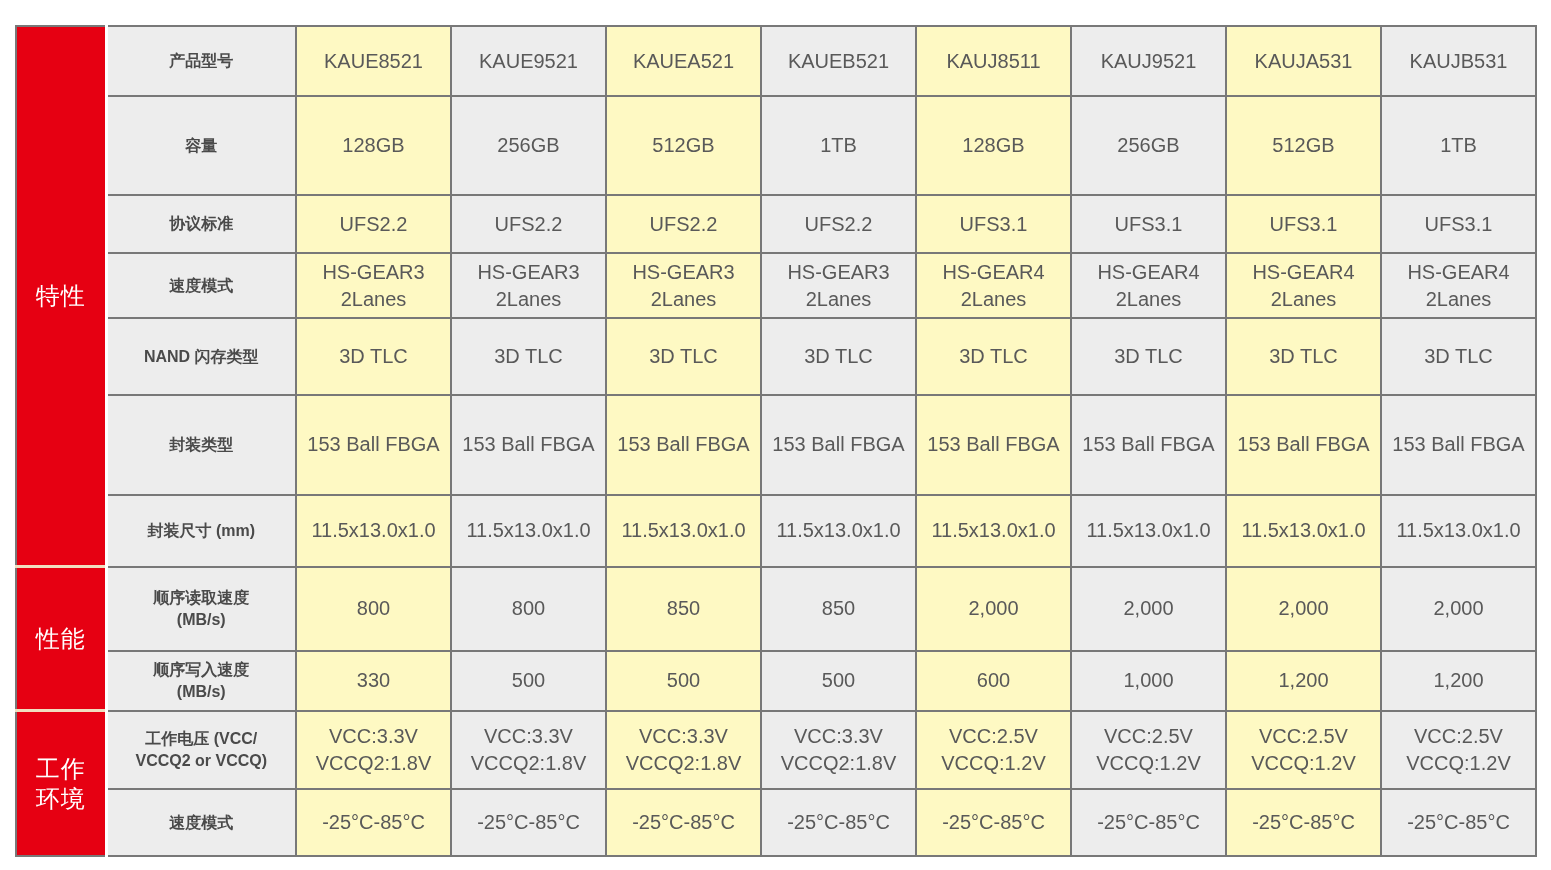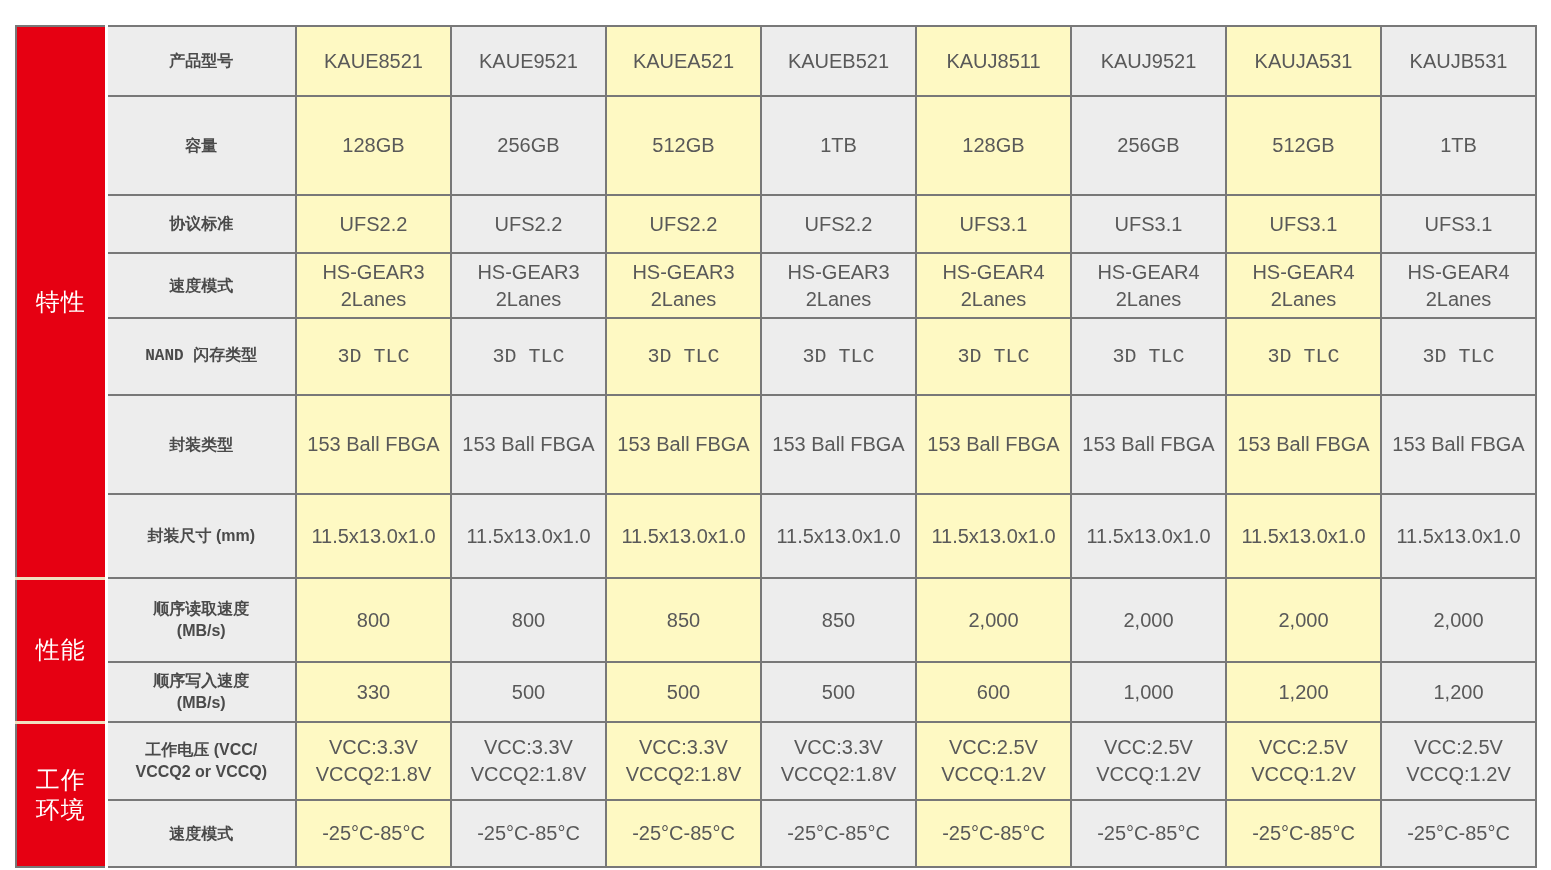--- a/index.html
+++ b/index.html
@@ -114,21 +114,21 @@
 2Lanes</td>
           <td class="v col-a">HS-GEAR4
 2Lanes</td>
           <td class="v col-b">HS-GEAR4
 2Lanes</td>
           <td class="v col-a">HS-GEAR4
 2Lanes</td>
           <td class="v col-b">HS-GEAR4
 2Lanes</td>
         </tr>
-        <tr style="height: 77px; font-family: Liberation Mono, monospace;">
+        <tr style="height: 77px;">
           <td class="lbl">NAND 闪存类型</td>
           <td class="v col-a">3D TLC</td>
           <td class="v col-b">3D TLC</td>
           <td class="v col-a">3D TLC</td>
           <td class="v col-b">3D TLC</td>
           <td class="v col-a">3D TLC</td>
           <td class="v col-b">3D TLC</td>
           <td class="v col-a">3D TLC</td>
           <td class="v col-b">3D TLC</td>
         </tr>
@@ -136,21 +136,21 @@
           <td class="lbl">封装类型</td>
           <td class="v col-a">153 Ball FBGA</td>
           <td class="v col-b">153 Ball FBGA</td>
           <td class="v col-a">153 Ball FBGA</td>
           <td class="v col-b">153 Ball FBGA</td>
           <td class="v col-a">153 Ball FBGA</td>
           <td class="v col-b">153 Ball FBGA</td>
           <td class="v col-a">153 Ball FBGA</td>
           <td class="v col-b">153 Ball FBGA</td>
         </tr>
-        <tr style="height: 84px; margin-left: 6px;">
+        <tr style="height: 72px; margin-left: 6px;">
           <td class="lbl">封装尺寸 (mm)</td>
           <td class="v col-a">11.5x13.0x1.0</td>
           <td class="v col-b">11.5x13.0x1.0</td>
           <td class="v col-a">11.5x13.0x1.0</td>
           <td class="v col-b">11.5x13.0x1.0</td>
           <td class="v col-a">11.5x13.0x1.0</td>
           <td class="v col-b">11.5x13.0x1.0</td>
           <td class="v col-a">11.5x13.0x1.0</td>
           <td class="v col-b">11.5x13.0x1.0</td>
         </tr>

